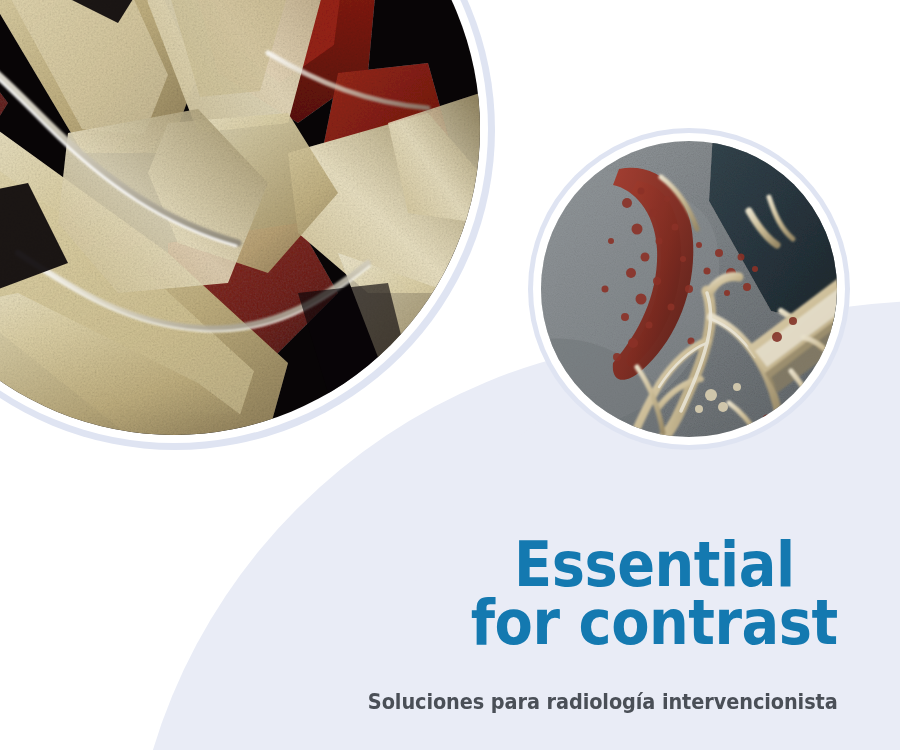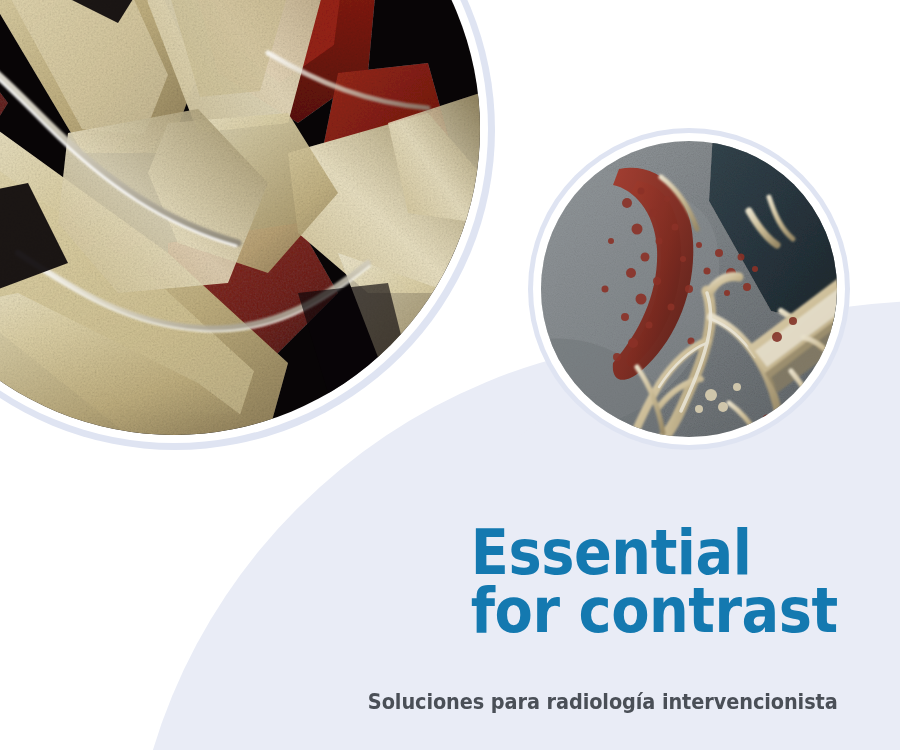--- a/index.html
+++ b/index.html
@@ -65,22 +65,22 @@
   .halo-2 { left: 528px; top: 128px; width: 322px; height: 322px; }
   .ring-2 { left: 533px; top: 133px; width: 312px; height: 312px; }
   .img-2  { left: 541px; top: 141px; width: 296px; height: 296px; }
 
   .scan { position: absolute; inset: 0; }
 
   
   .headline {
     position: absolute;
     right: 62px;
-    top: 524px;
-    text-align: left;
+    top: 536px;
+    text-align: center;
     line-height: 0.93;
   }
   .headline .line {
     display: block;
     color: #1479b0;
     font-family: "DejaVu Sans", sans-serif;
     font-weight: bold;
     font-size: 62px;
     letter-spacing: -0.5px;
     white-space: nowrap;

